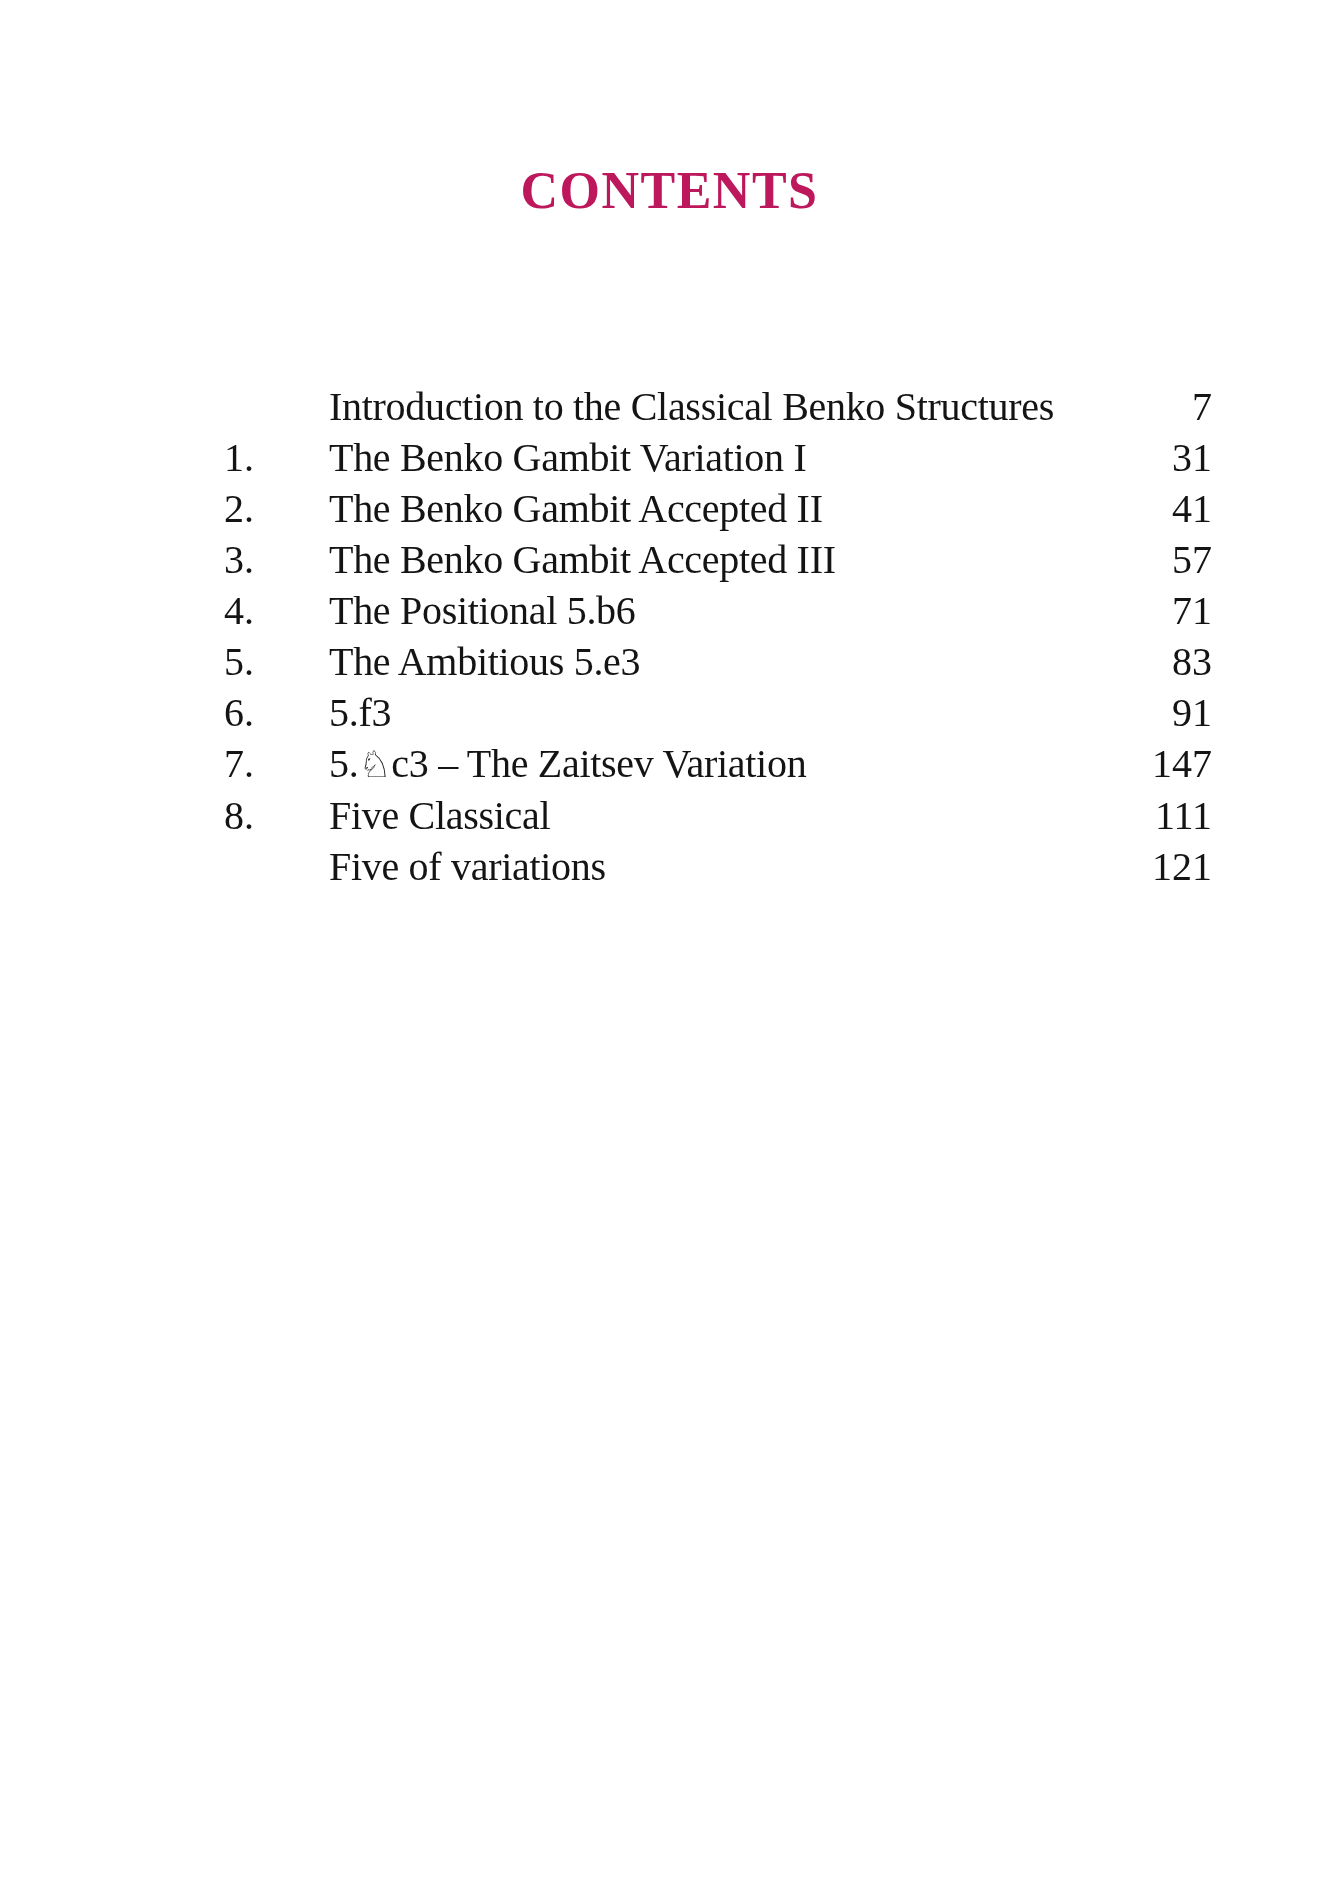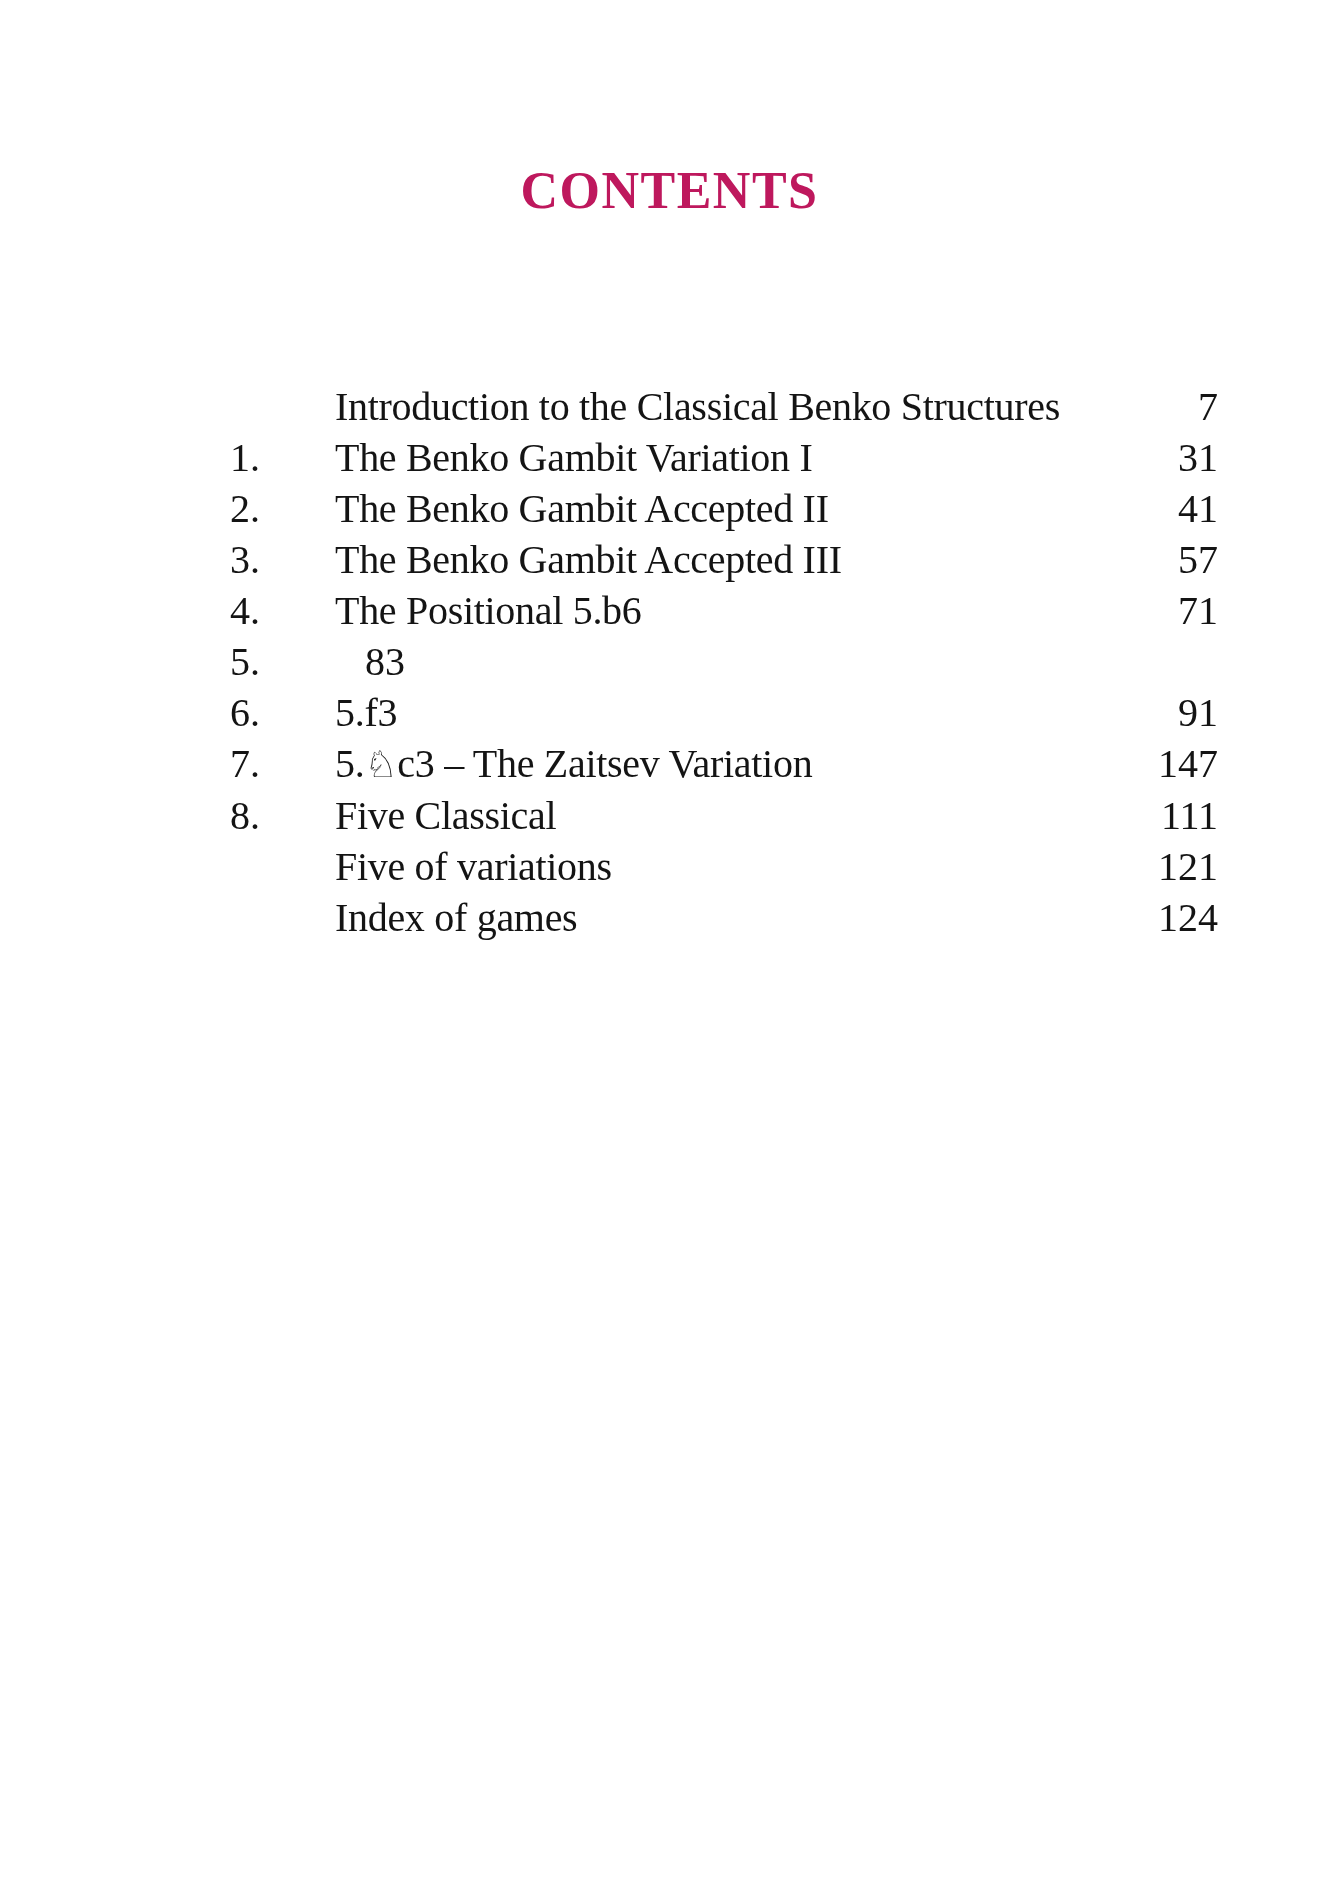--- a/index.html
+++ b/index.html
@@ -24,21 +24,21 @@
     text-align: center;
     font-size: 52px;
     line-height: 62px;
     font-weight: 700;
     letter-spacing: 1.5px;
     color: #be185d;
   }
   .toc {
     position: absolute;
     top: 381px;
-    left: 230px;
+    left: 224px;
     width: 988px;
   }
   .toc-row {
     display: flex;
     line-height: 51px;
     font-size: 40px;
     white-space: nowrap;
   }
   .toc-num {
     flex: 0 0 105px;
@@ -91,20 +91,21 @@
   </div>
 
   <div class="toc-row">
     <span class="toc-num">4.</span>
     <span class="toc-title">The Positional 5.b6</span>
     <span class="toc-page">71</span>
   </div>
 
   <div class="toc-row">
     <span class="toc-num">5.</span>
+    <span class="toc-title">The Ambitious 5.e3</span>
     <span class="toc-page">83</span>
   </div>
 
   <div class="toc-row">
     <span class="toc-num">6.</span>
     <span class="toc-title">5.f3</span>
     <span class="toc-page">91</span>
   </div>
 
   <div class="toc-row">
@@ -118,19 +119,14 @@
     <span class="toc-title">Five Classical</span>
     <span class="toc-page">111</span>
   </div>
 
   <div class="toc-row">
     <span class="toc-num"></span>
     <span class="toc-title">Five of variations</span>
     <span class="toc-page">121</span>
   </div>
 
-  <div class="toc-row">
-    <span class="toc-num"></span>
-    <span class="toc-title">Index of games</span>
-    <span class="toc-page">124</span>
-  </div>
 
 </div>
 
 </body></html>

